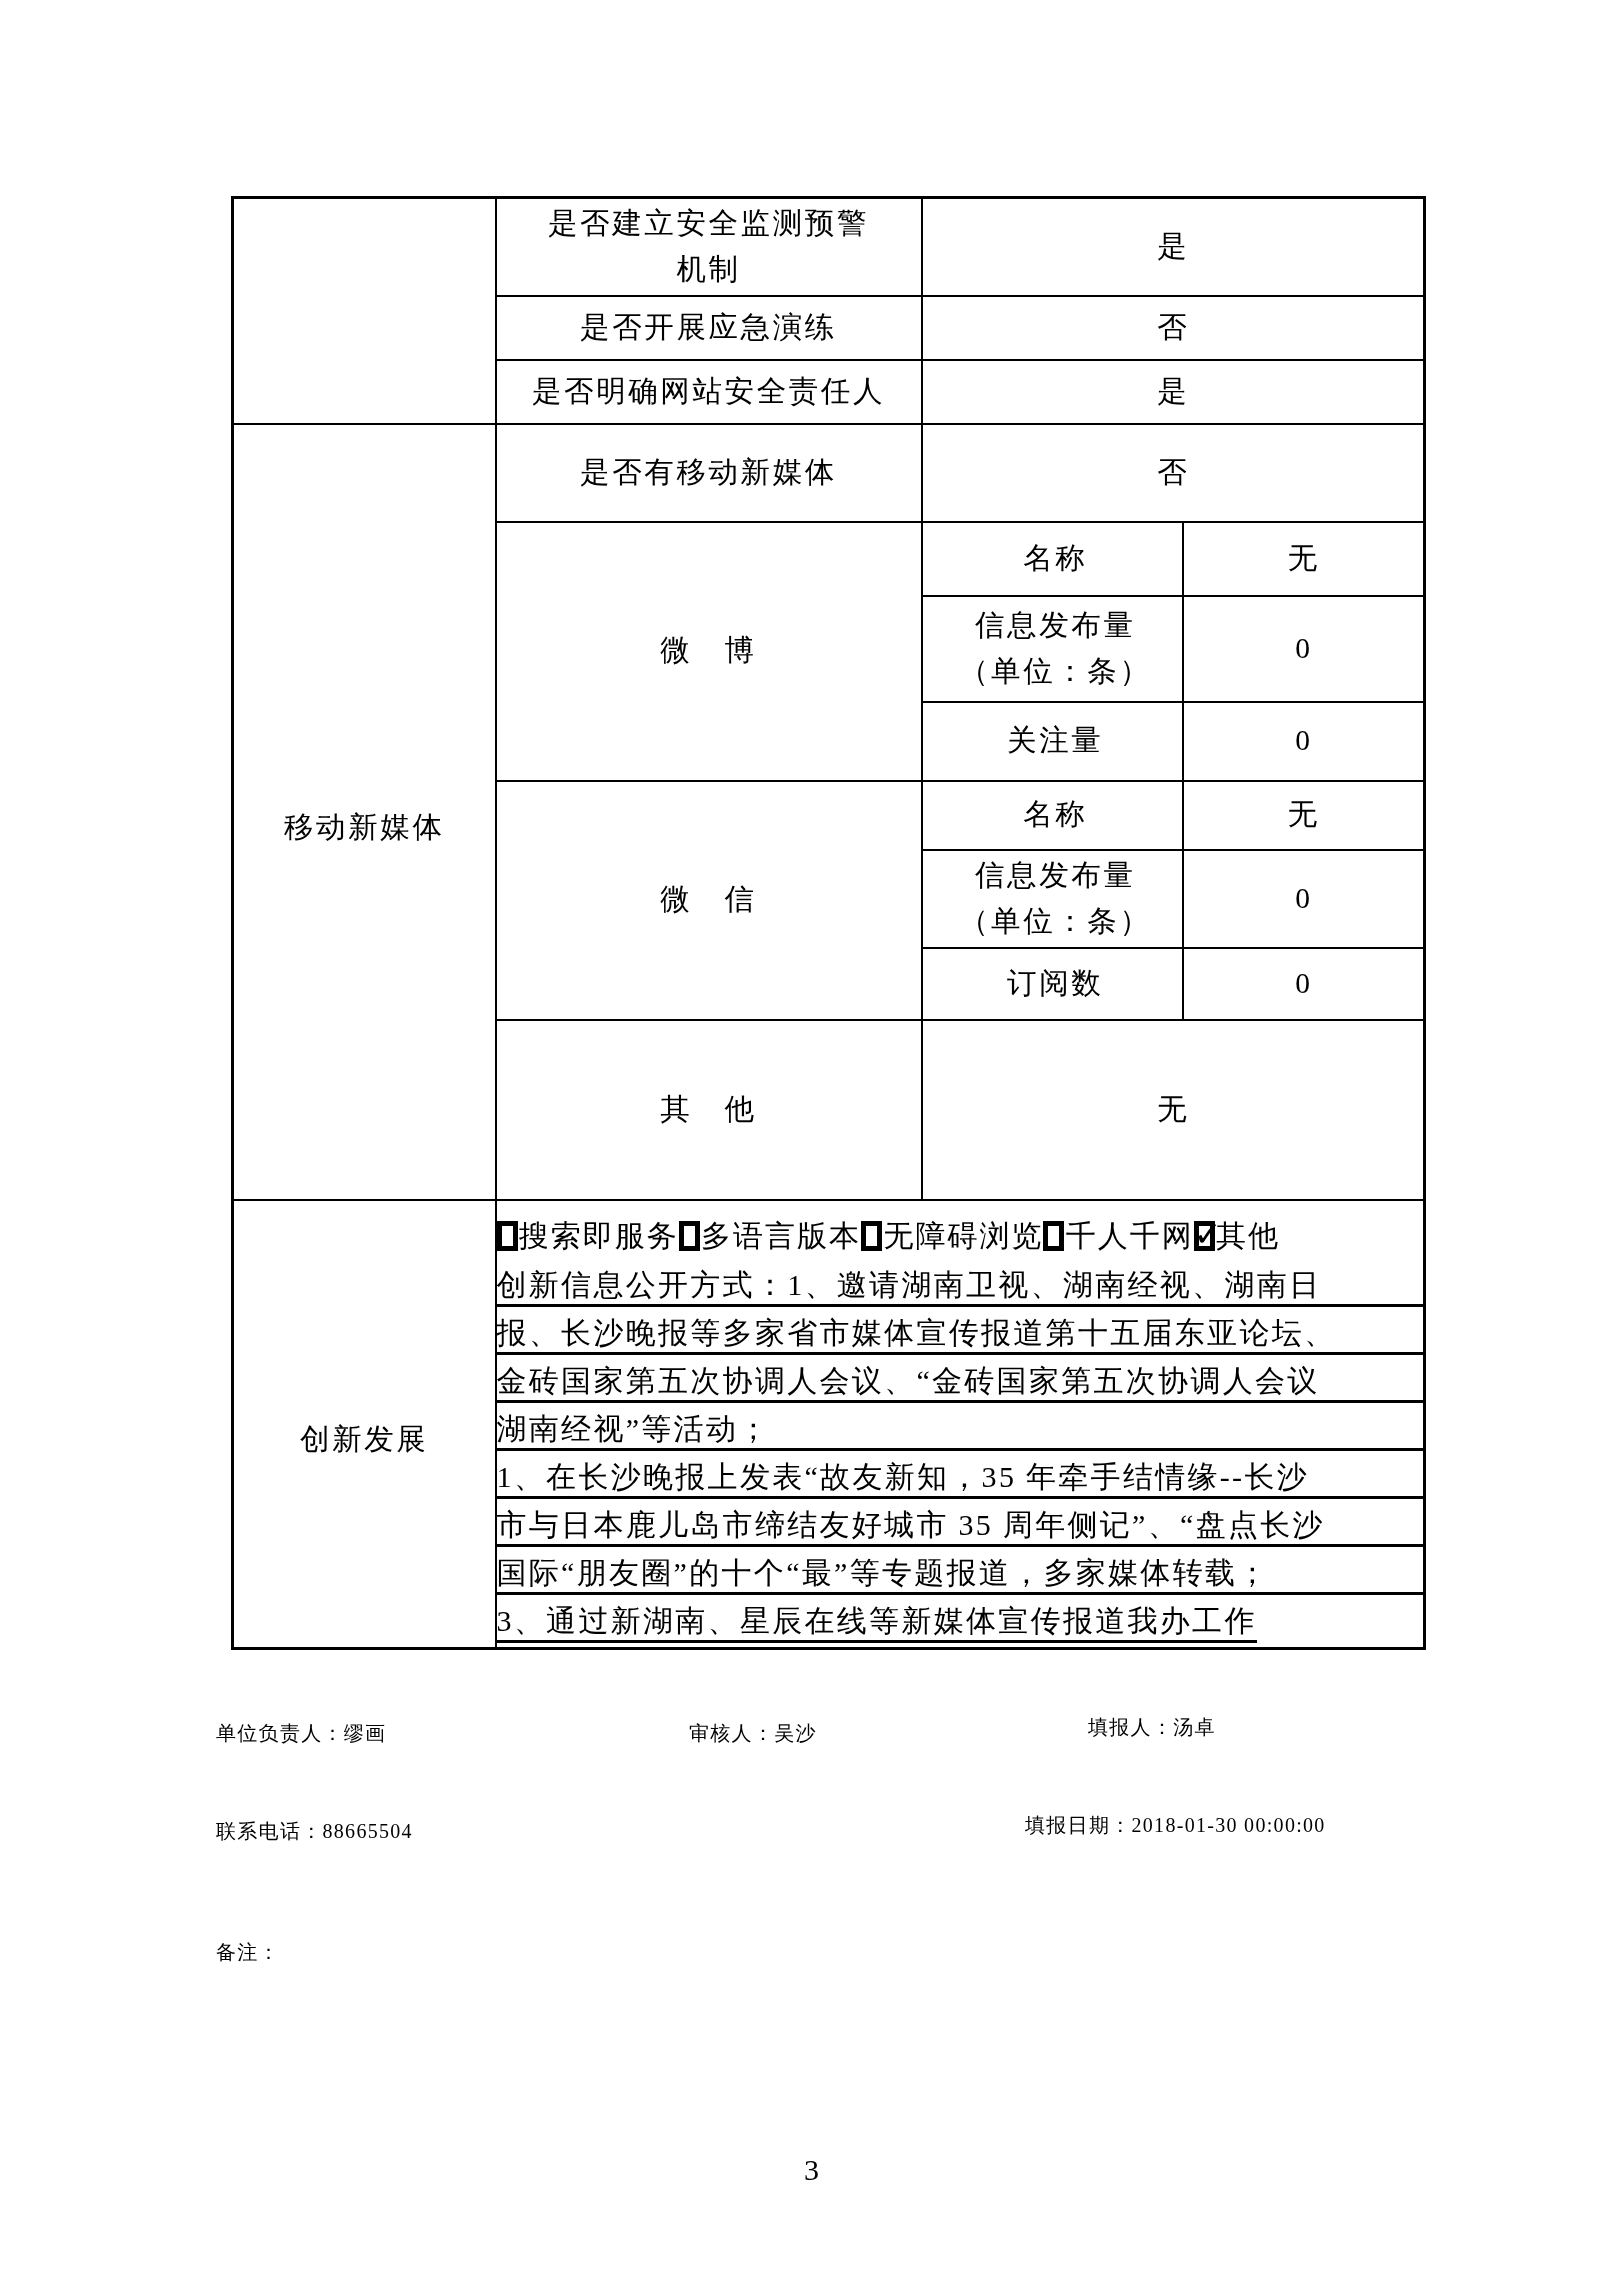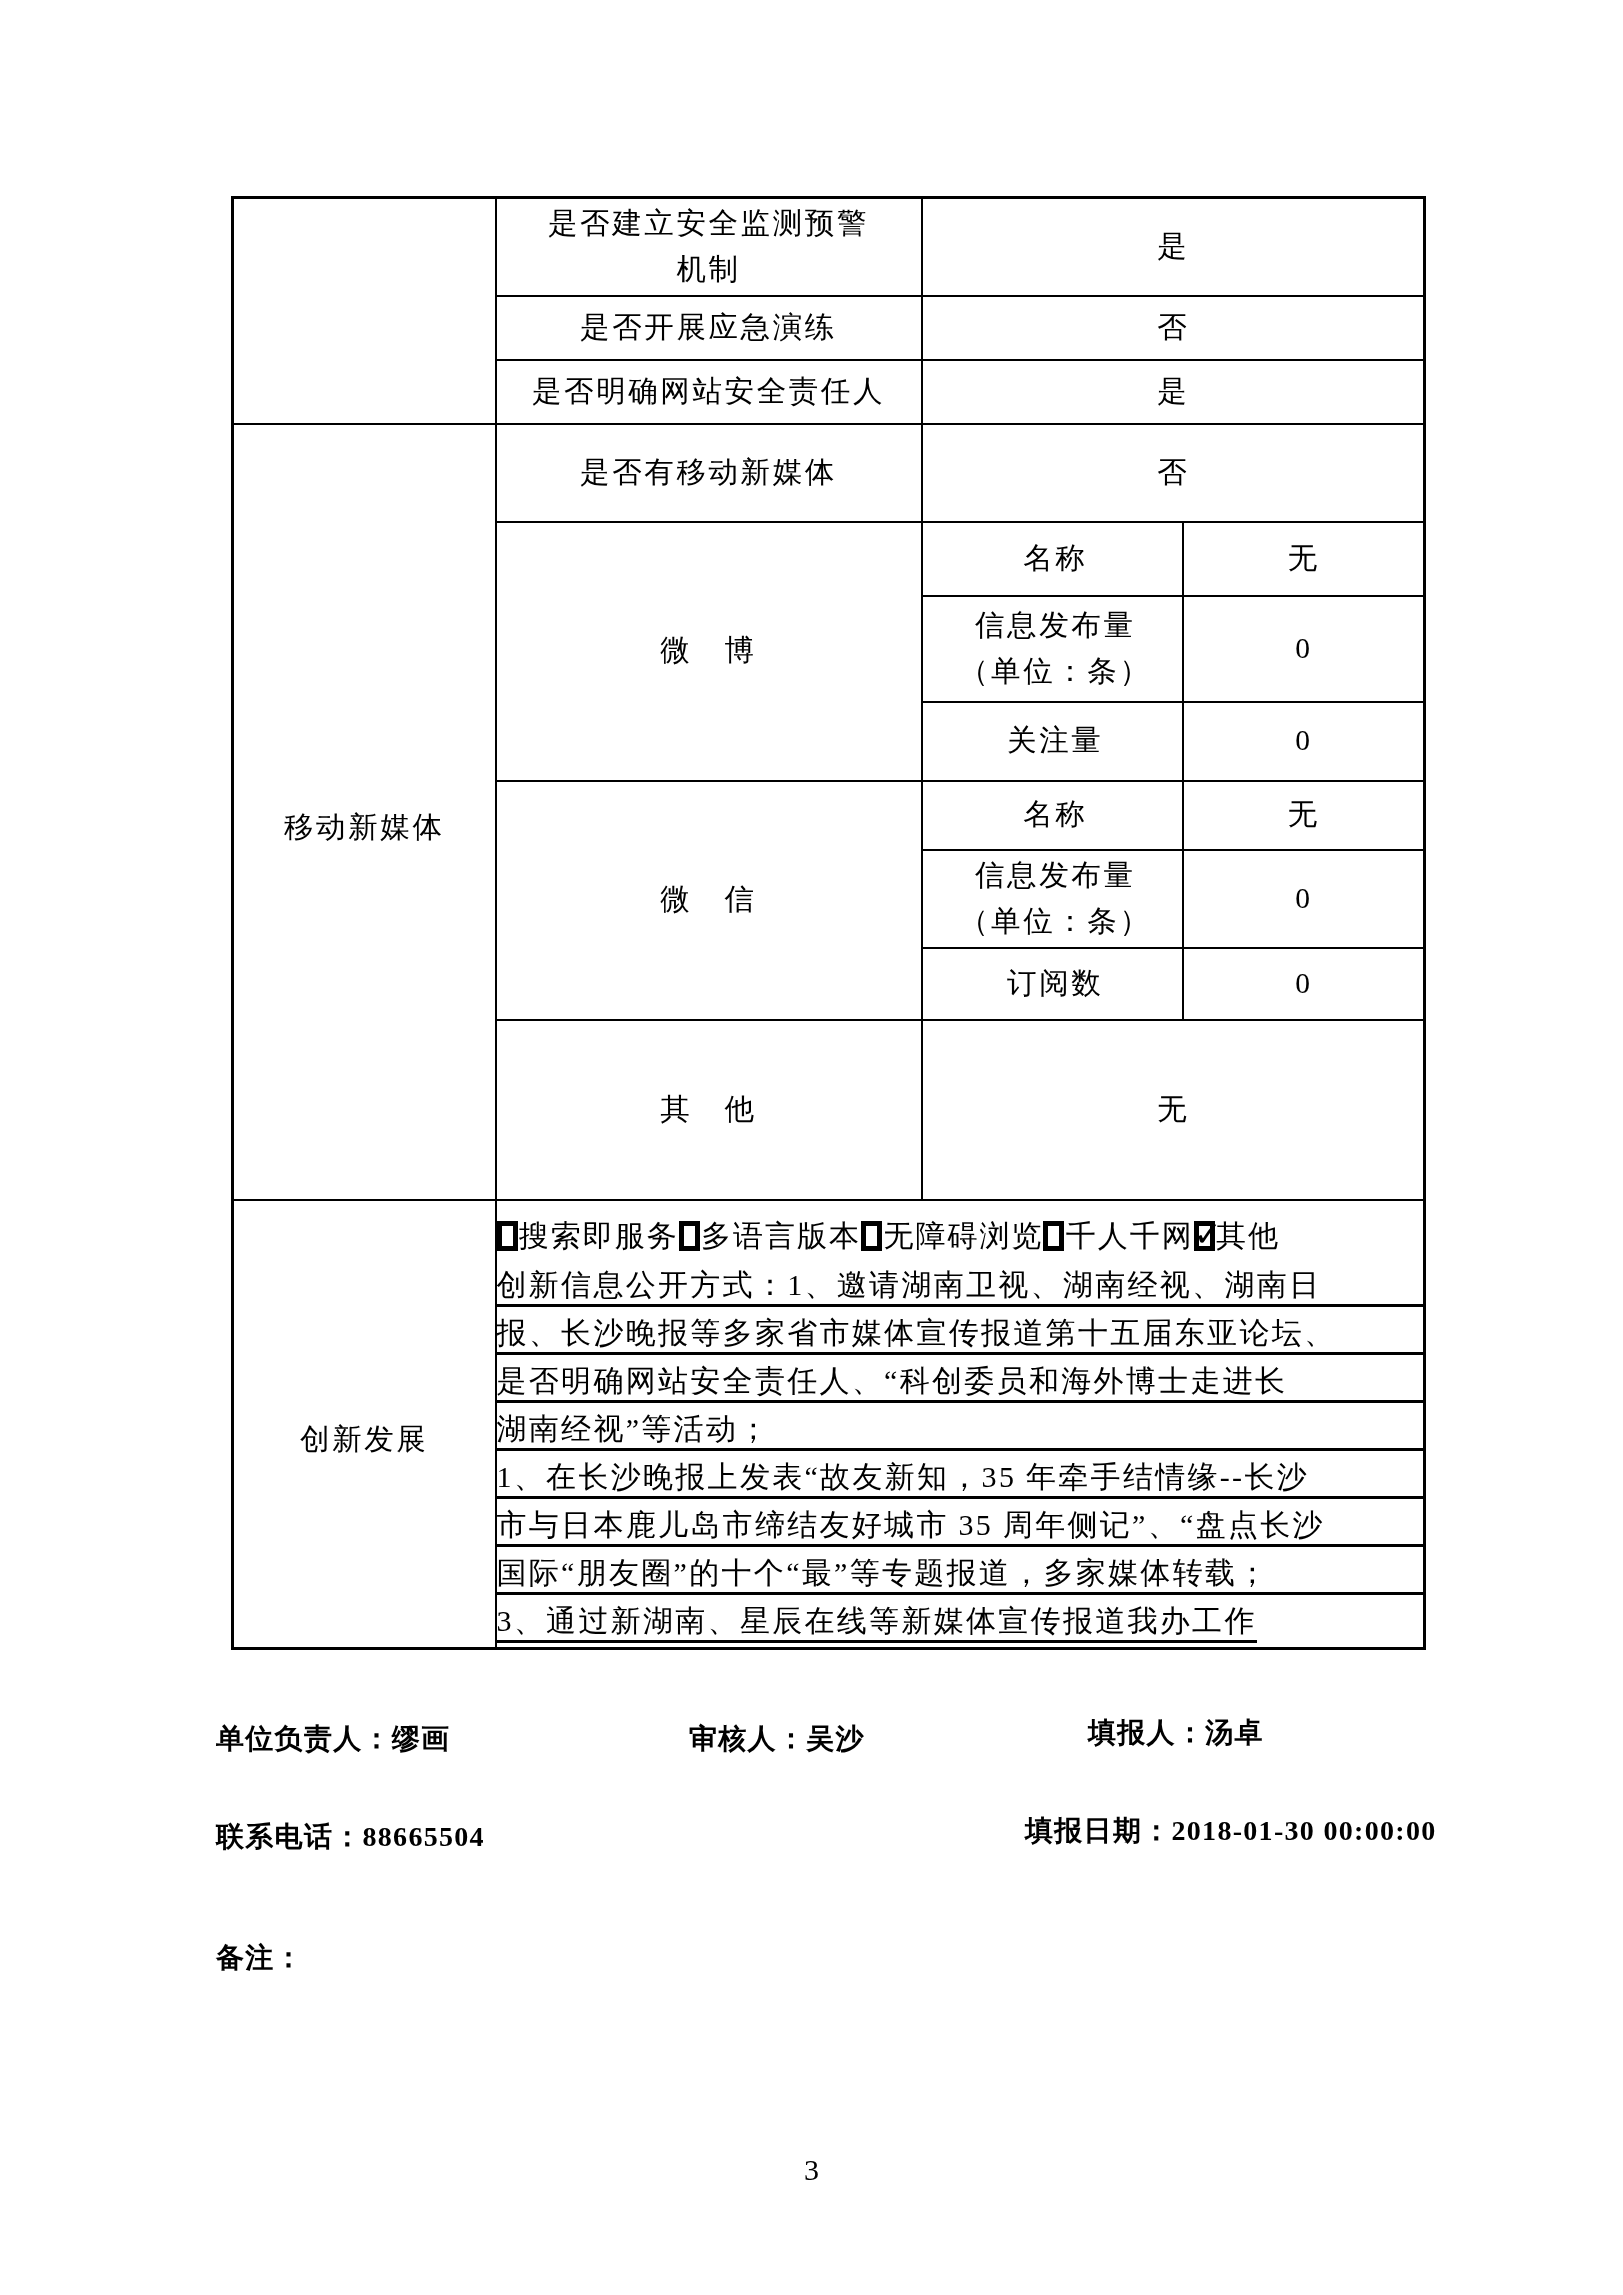--- a/index.html
+++ b/index.html
@@ -28,21 +28,21 @@
   .innov-line .txt{display:inline-block;border-bottom:3.3px solid #000;line-height:41px;height:43px;box-sizing:border-box;}
   .innov-line .txt.full{width:100%;}
   .cb-row{height:50px;line-height:46px;font-size:30px;letter-spacing:2px;white-space:nowrap;margin-top:12px;}
   .cb{display:inline-block;width:11px;height:20px;border:5.2px solid #000;background:#fff;
       vertical-align:-5.2px;position:relative;margin-right:1.3px;}
   .cb.checked::after{
     content:"\2713";position:absolute;left:-5.2px;top:-14.4px;font-size:34px;font-weight:bold;
     font-family:"DejaVu Sans",sans-serif;color:#000;
   }
   
-  .foot{position:absolute;font-size:28px;font-weight:bold;letter-spacing:1.3px;white-space:nowrap;}
+  .foot{position:absolute;font-size:20px;font-weight:normal;letter-spacing:1.3px;white-space:nowrap;}
   .page-num{position:absolute;top:2153px;left:0;width:1623px;text-align:center;
     font-size:30px;font-weight:normal;letter-spacing:0;}
 </style>
 </head>
 <body>
 
 <table class="report">
   <colgroup>
     <col style="width:263px">
       <col style="width:426px">
@@ -156,21 +156,21 @@
 
   <tr style="height:442px">
     <td>
           <span class="lbl-left">创新发展</span>
         </td>
     <td colspan="3" class="innov-cell">
       <div class="cb-row"><span class="cb"></span><span>搜索即服务</span><span class="cb"></span><span>多语言版本</span><span class="cb"></span><span>无障碍浏览</span><span class="cb"></span><span>千人千网</span><span class="cb checked"></span><span>其他</span></div>
       <div>
             <div class="innov-line"><span class="txt full">创新信息公开方式：1、邀请湖南卫视、湖南经视、湖南日</span></div>
             <div class="innov-line"><span class="txt full">报、长沙晚报等多家省市媒体宣传报道第十五届东亚论坛、</span></div>
-            <div class="innov-line"><span class="txt full">是否明确网站安全责任人、“科创委员和海外博士走进长</span></div>
+            <div class="innov-line"><span class="txt full">金砖国家第五次协调人会议、“金砖国家第五次协调人会议</span></div>
             <div class="innov-line"><span class="txt full">湖南经视”等活动；</span></div>
             <div class="innov-line"><span class="txt full">1、在长沙晚报上发表“故友新知，35 年牵手结情缘--长沙</span></div>
             <div class="innov-line"><span class="txt full">市与日本鹿儿岛市缔结友好城市 35 周年侧记”、“盘点长沙</span></div>
             <div class="innov-line"><span class="txt full">国际“朋友圈”的十个“最”等专题报道，多家媒体转载；</span></div>
             <div class="innov-line"><span class="txt">3、通过新湖南、星辰在线等新媒体宣传报道我办工作</span></div>
           </div>
     </td>
   </tr>
 </tbody>
   </table>

